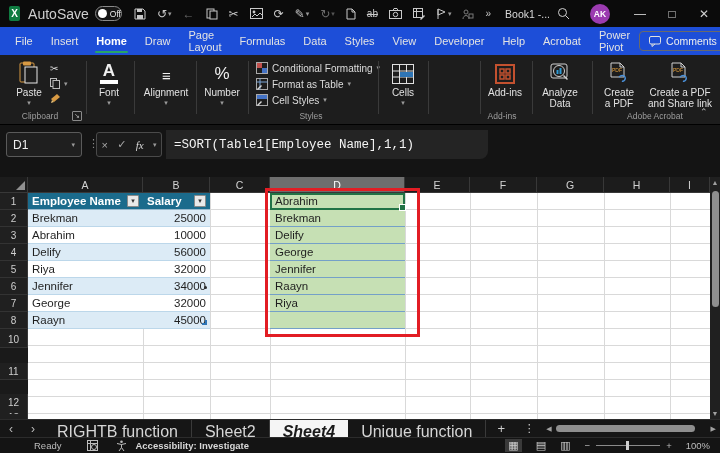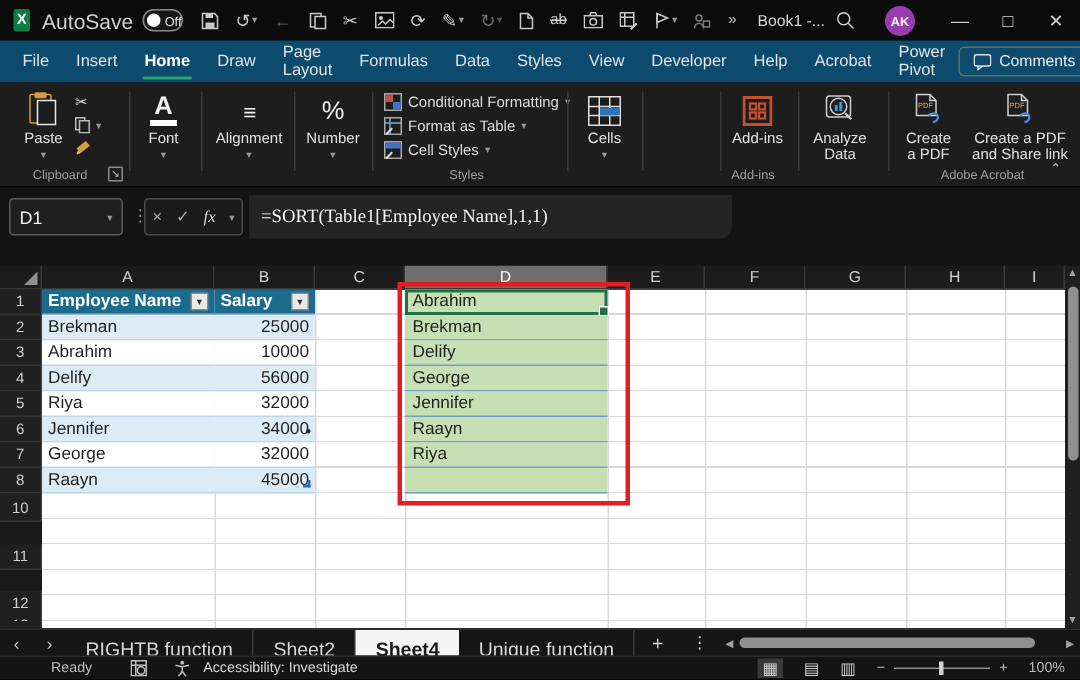--- a/index.html
+++ b/index.html
@@ -19,21 +19,21 @@
   .qat .ic { font-size:12px; line-height:1; display:flex; align-items:center; gap:1px; }
   .qat .dim { color:#6d6d6d; }
   .chev7 { font-size:7px; color:#9a9a9a; }
   .doc-title { font-size:10.5px; color:#d9d9d9; margin-left:14px; white-space:nowrap; }
   .win-right { margin-left:auto; display:flex; align-items:center; }
   .search-ic { width:26px; text-align:center; }
   .avatar { width:20px; height:20px; border-radius:50%; background:#9b3bb0; color:#fff; font-size:8.5px; font-weight:bold; display:flex; align-items:center; justify-content:center; margin:0 14px; }
   .winbtn { width:32px; height:27px; display:flex; align-items:center; justify-content:center; color:#d0d0d0; font-size:12px; }
 
   
-  #tabrow { left:0; top:27px; width:720px; height:28px; background:#0c4a6e; display:flex; align-items:center; }
+  #tabrow { left:0; top:27px; width:720px; height:28px; background:#1d4ed8; display:flex; align-items:center; }
   .rtab { padding:0 9px; height:28px; display:flex; align-items:center; font-size:11px; color:#e3e3e3; position:relative; }
   .rtab.active { font-weight:bold; color:#fff; }
   .rtab.active::after { content:""; position:absolute; left:8px; right:8px; bottom:2px; height:2.5px; background:#27a567; border-radius:2px; }
   .tab-right { margin-left:auto; display:flex; align-items:center; gap:8px; padding-right:8px; }
   .comments-btn { border:1px solid #6a6a6a; border-radius:4px; height:20px; display:flex; align-items:center; gap:5px; padding:0 9px; font-size:10.5px; color:#eee; }
 
   
   #ribbon { left:0; top:55px; width:720px; height:70px; background:#1d1d1d; border-bottom:1px solid #000; }
   .gsep { position:absolute; top:6px; bottom:10px; width:1px; background:#3a3a3a; }
   .glabel { position:absolute; bottom:3px; font-size:8.5px; color:#9e9e9e; text-align:center; }
@@ -47,21 +47,21 @@
   .alignic { font-size:15px; letter-spacing:-1px; color:#f0f0f0; }
   .pct { font-size:17px; color:#f0f0f0; }
 
   
   #fbar { left:0; top:125px; width:720px; height:52px; background:#141414; }
   .namebox { position:absolute; left:6px; top:7px; width:76px; height:25px; background:#1f1f1f; border:1px solid #5a5a5a; border-radius:3px; display:flex; align-items:center; color:#f0f0f0; font-size:12px; padding:0 6px; }
   .namebox .chev7 { margin-left:auto; }
   .fdots { position:absolute; left:88px; top:12px; color:#8a8a8a; font-size:11px; }
   .fxgroup { position:absolute; left:96px; top:7px; width:66px; height:25px; border:1px solid #4a4a4a; border-radius:3px; display:flex; align-items:center; justify-content:space-around; color:#a8a8a8; font-size:11px; background:#1b1b1b; }
   .fxgroup .fx { font-style:italic; color:#d8d8d8; font-family:"Liberation Serif",serif; }
-  .ffield { position:absolute; left:166px; top:5px; width:322px; height:29px; background:#242424; border-radius:0 0 8px 0; display:flex; align-items:center; padding-left:8px; color:#f4f4f4; font-size:12.5px; font-family:Liberation Serif, serif; white-space:nowrap; }
+  .ffield { position:absolute; left:166px; top:5px; width:322px; height:29px; background:#242424; border-radius:0 0 8px 0; display:flex; align-items:center; padding-left:8px; color:#f4f4f4; font-size:12.5px; font-family:Liberation Mono, monospace; white-space:nowrap; }
 
   
   #grid { left:0; top:177px; width:720px; height:242px; background:#1a1a1a; overflow:hidden; }
   .sheet-bg { position:absolute; left:28px; top:16px; width:682px; height:226px; background:
       repeating-linear-gradient(to bottom, #ffffff 0px, #ffffff 16px, #d9d9d9 16px, #d9d9d9 17px); }
   .vline { position:absolute; top:16px; width:1px; height:226px; background:#d9d9d9; }
   .ch { position:absolute; top:0; height:16px; background:#1c1c1c; border-right:1px solid #383838; border-bottom:1px solid #383838; color:#d2d2d2; font-size:10.5px; display:flex; align-items:center; justify-content:center; }
   .ch.sel { background:#6e6e6e; color:#fff; }
   .rh { position:absolute; left:0; width:28px; height:17px; background:#202020; border-right:1px solid #383838; border-bottom:1px solid #333; color:#cfcfcf; font-size:10px; display:flex; align-items:center; justify-content:center; }
   .corner { position:absolute; left:0; top:0; width:28px; height:16px; background:#1c1c1c; border-right:1px solid #383838; border-bottom:1px solid #383838; }
@@ -78,33 +78,33 @@
   .redbox { position:absolute; border:3px solid #e21d24; pointer-events:none; }
   .tbl-handle { position:absolute; width:5px; height:5px; border-right:2px solid #2e75b6; border-bottom:2px solid #2e75b6; }
   .stray-dot { position:absolute; width:3px; height:3px; background:#2a2a2a; border-radius:50%; }
   .vscroll { position:absolute; left:710px; top:0; width:10px; height:242px; background:#202020; }
   .vthumb { position:absolute; left:1.5px; top:14px; width:7px; height:116px; background:#8f8f8f; border-radius:4px; }
   .sarrow { position:absolute; left:0; width:10px; text-align:center; font-size:7px; color:#a0a0a0; }
 
   
   #sheettabs { left:0; top:419px; width:720px; height:18px; background:#161616; border-top:1px solid #2c2c2c; display:flex; align-items:stretch; }
   .nav-ar { width:22px; display:flex; align-items:center; justify-content:center; color:#bdbdbd; font-size:12px; }
-  .stab { display:flex; align-items:center; padding:12px 13px; font-size:13px; color:#d6d6d6; border-right:1px solid #3a3a3a; white-space:nowrap; }
-  .stab.active { background:#f5f5f5; color:#1a1a1a; font-weight:bold; border-bottom:2px solid #0f766e; border-right:none; }
+  .stab { display:flex; align-items:center; padding:12px 13px; font-size:16px; color:#d6d6d6; border-right:1px solid #3a3a3a; white-space:nowrap; }
+  .stab.active { background:#f5f5f5; color:#1a1a1a; font-weight:bold; border-bottom:2px solid #0f766e; border-right:none;font-style:italic; }
   .addsheet { width:30px; display:flex; align-items:center; justify-content:center; font-size:13px; color:#cfcfcf; }
   .stmore { width:26px; display:flex; align-items:center; justify-content:center; color:#cfcfcf; }
   .hscroll { flex:1; display:flex; align-items:center; padding:0 4px; gap:4px; }
   .htrack { flex:1; height:8px; display:flex; align-items:center; }
   .hthumb { width:92%; height:7px; background:#8f8f8f; border-radius:4px; }
 
   
   #statusbar { left:0; top:437px; width:720px; height:16px; background:#141414; border-top:1px solid #2c2c2c; display:flex; align-items:center; font-size:9.5px; color:#bdbdbd; }
   #statusbar .ready { margin-left:34px; }
   .sb-ic { margin-left:26px; font-size:10px; }
-  .acc { margin-left:8px; font-weight:normal; color:#d8d8d8; }
+  .acc { margin-left:8px; font-weight:bold; color:#d8d8d8; }
   .sb-right { margin-left:auto; display:flex; align-items:center; gap:14px; padding-right:10px; }
   .viewic { font-size:11px; color:#d0d0d0; }
   .viewic.act { background:#3a3a3a; padding:0 3px; }
   .zoomslider { display:flex; align-items:center; gap:6px; }
   .ztrack { width:64px; height:1px; background:#8a8a8a; position:relative; }
   .zknob { position:absolute; left:30px; top:-4px; width:3px; height:9px; background:#cfcfcf; }
 
   svg.icon { display:block; }
 </style>
 </head>

